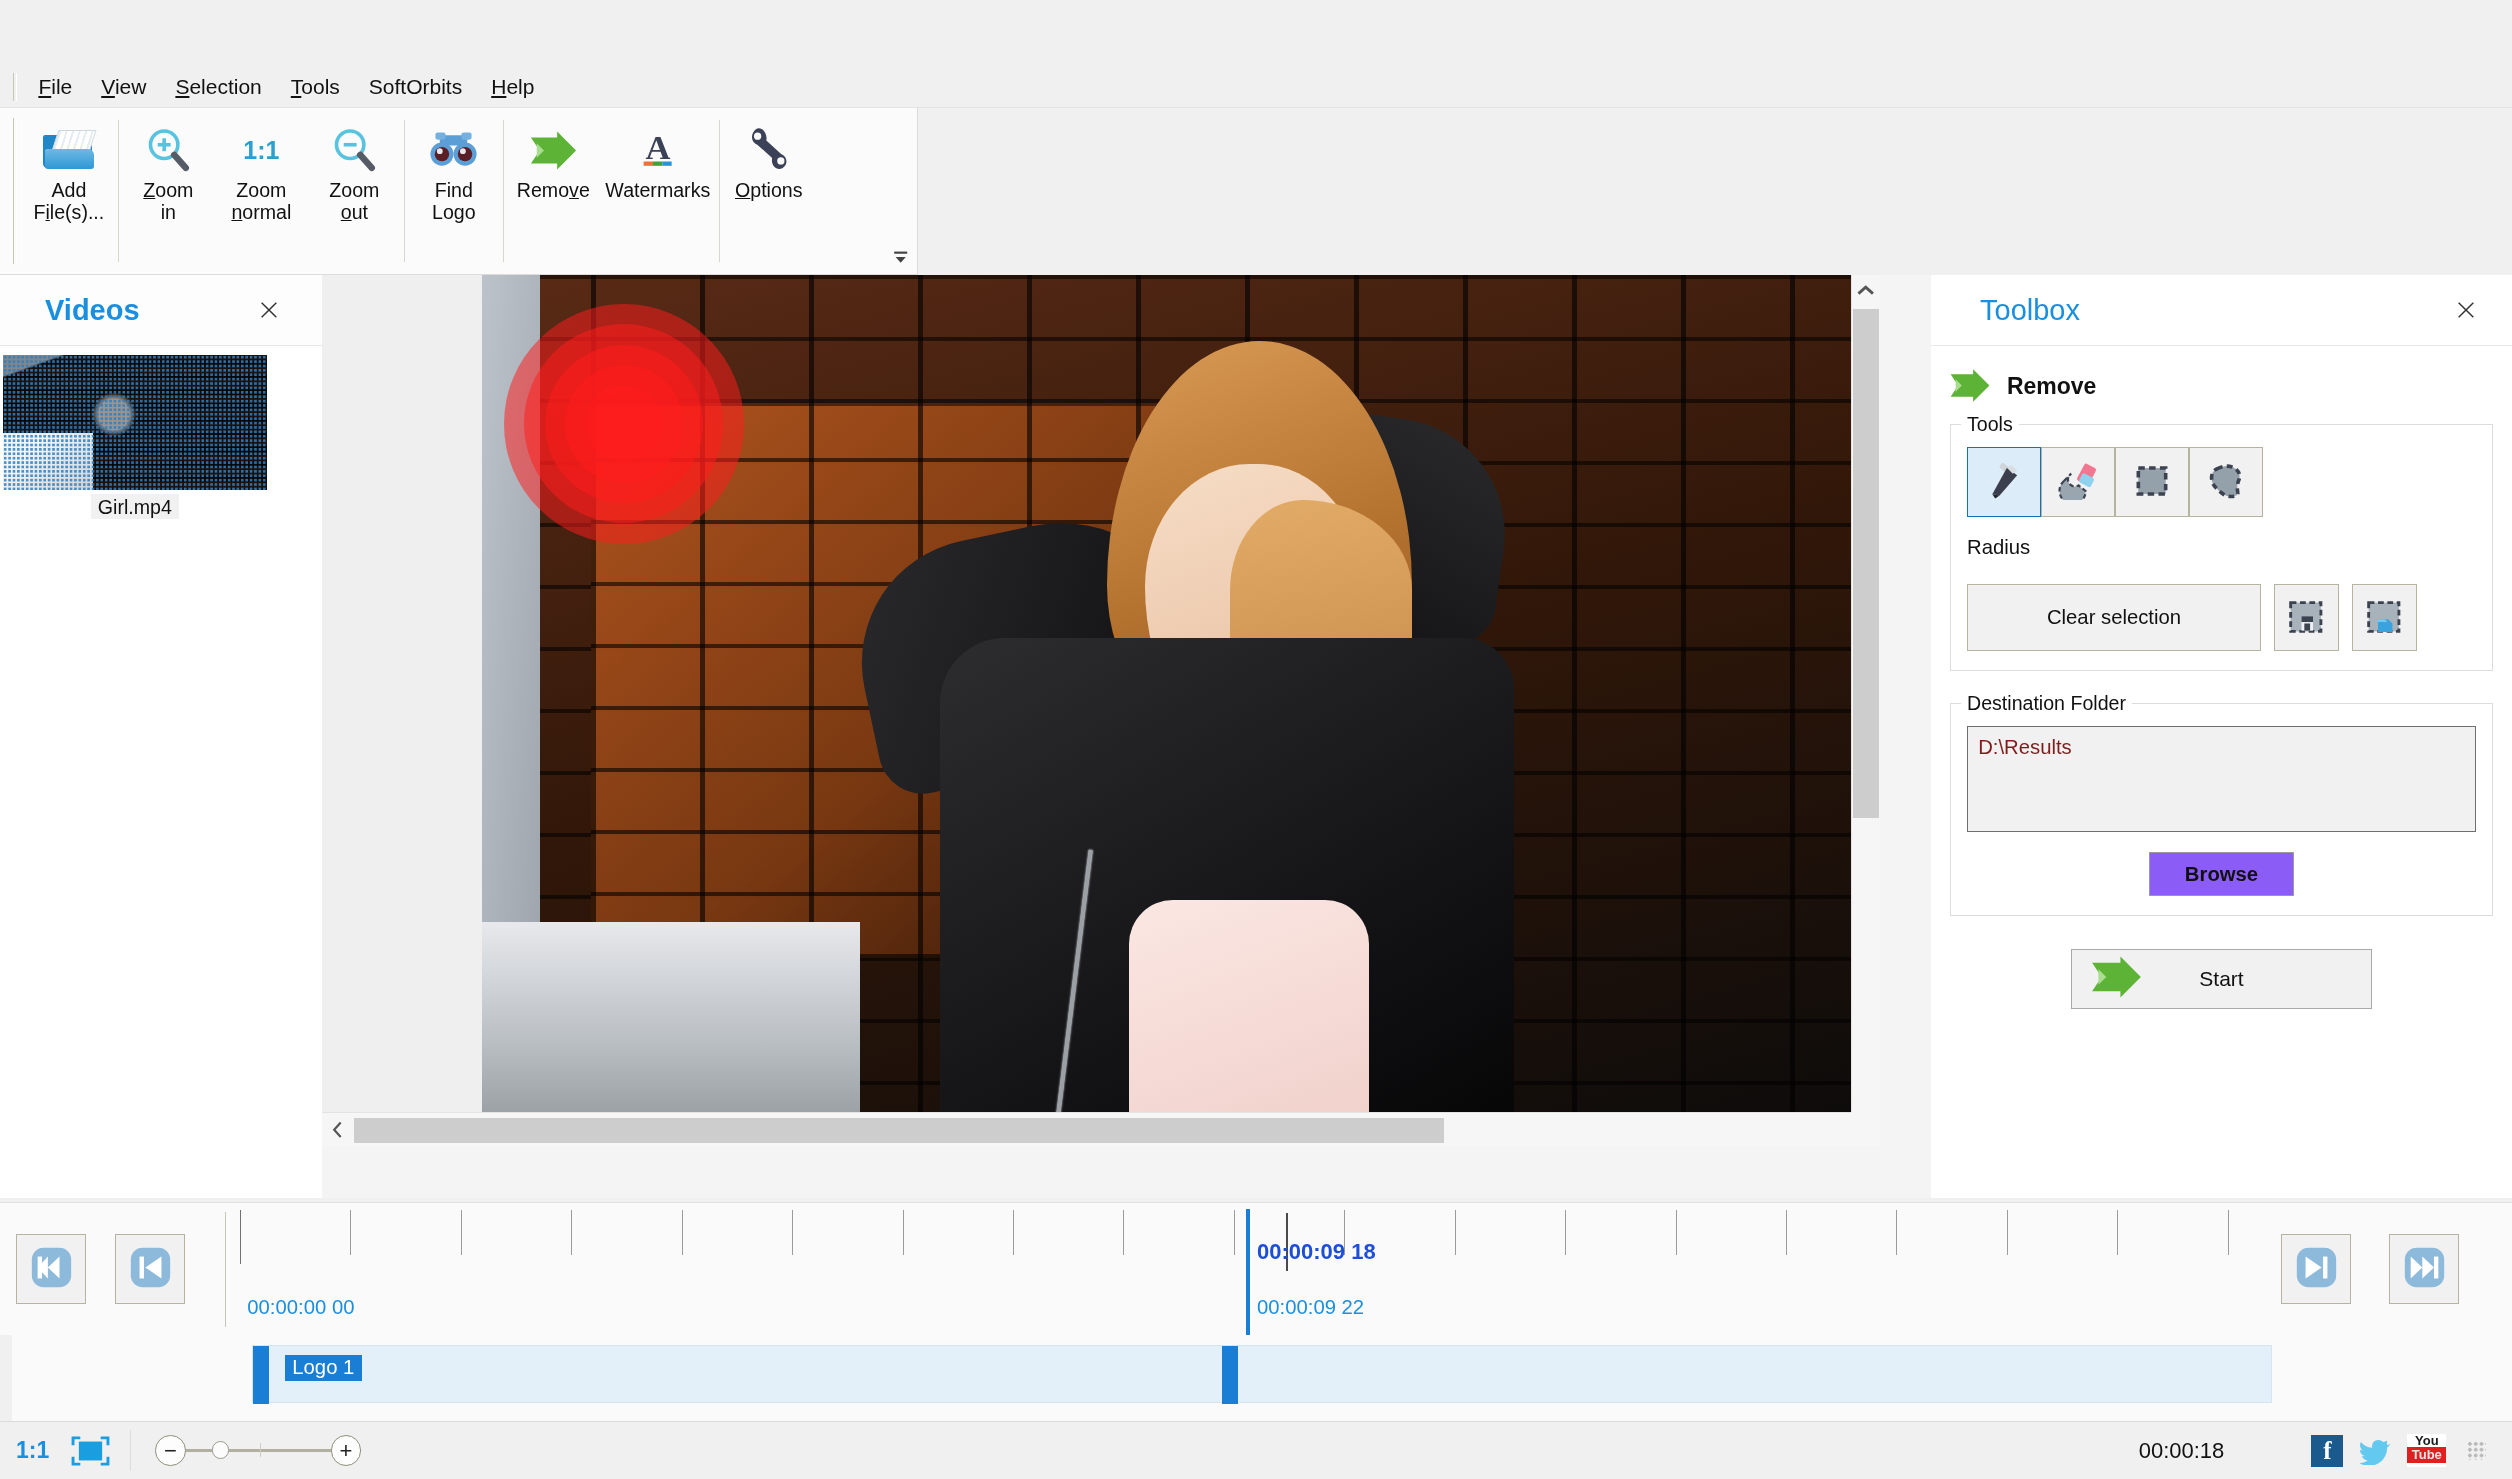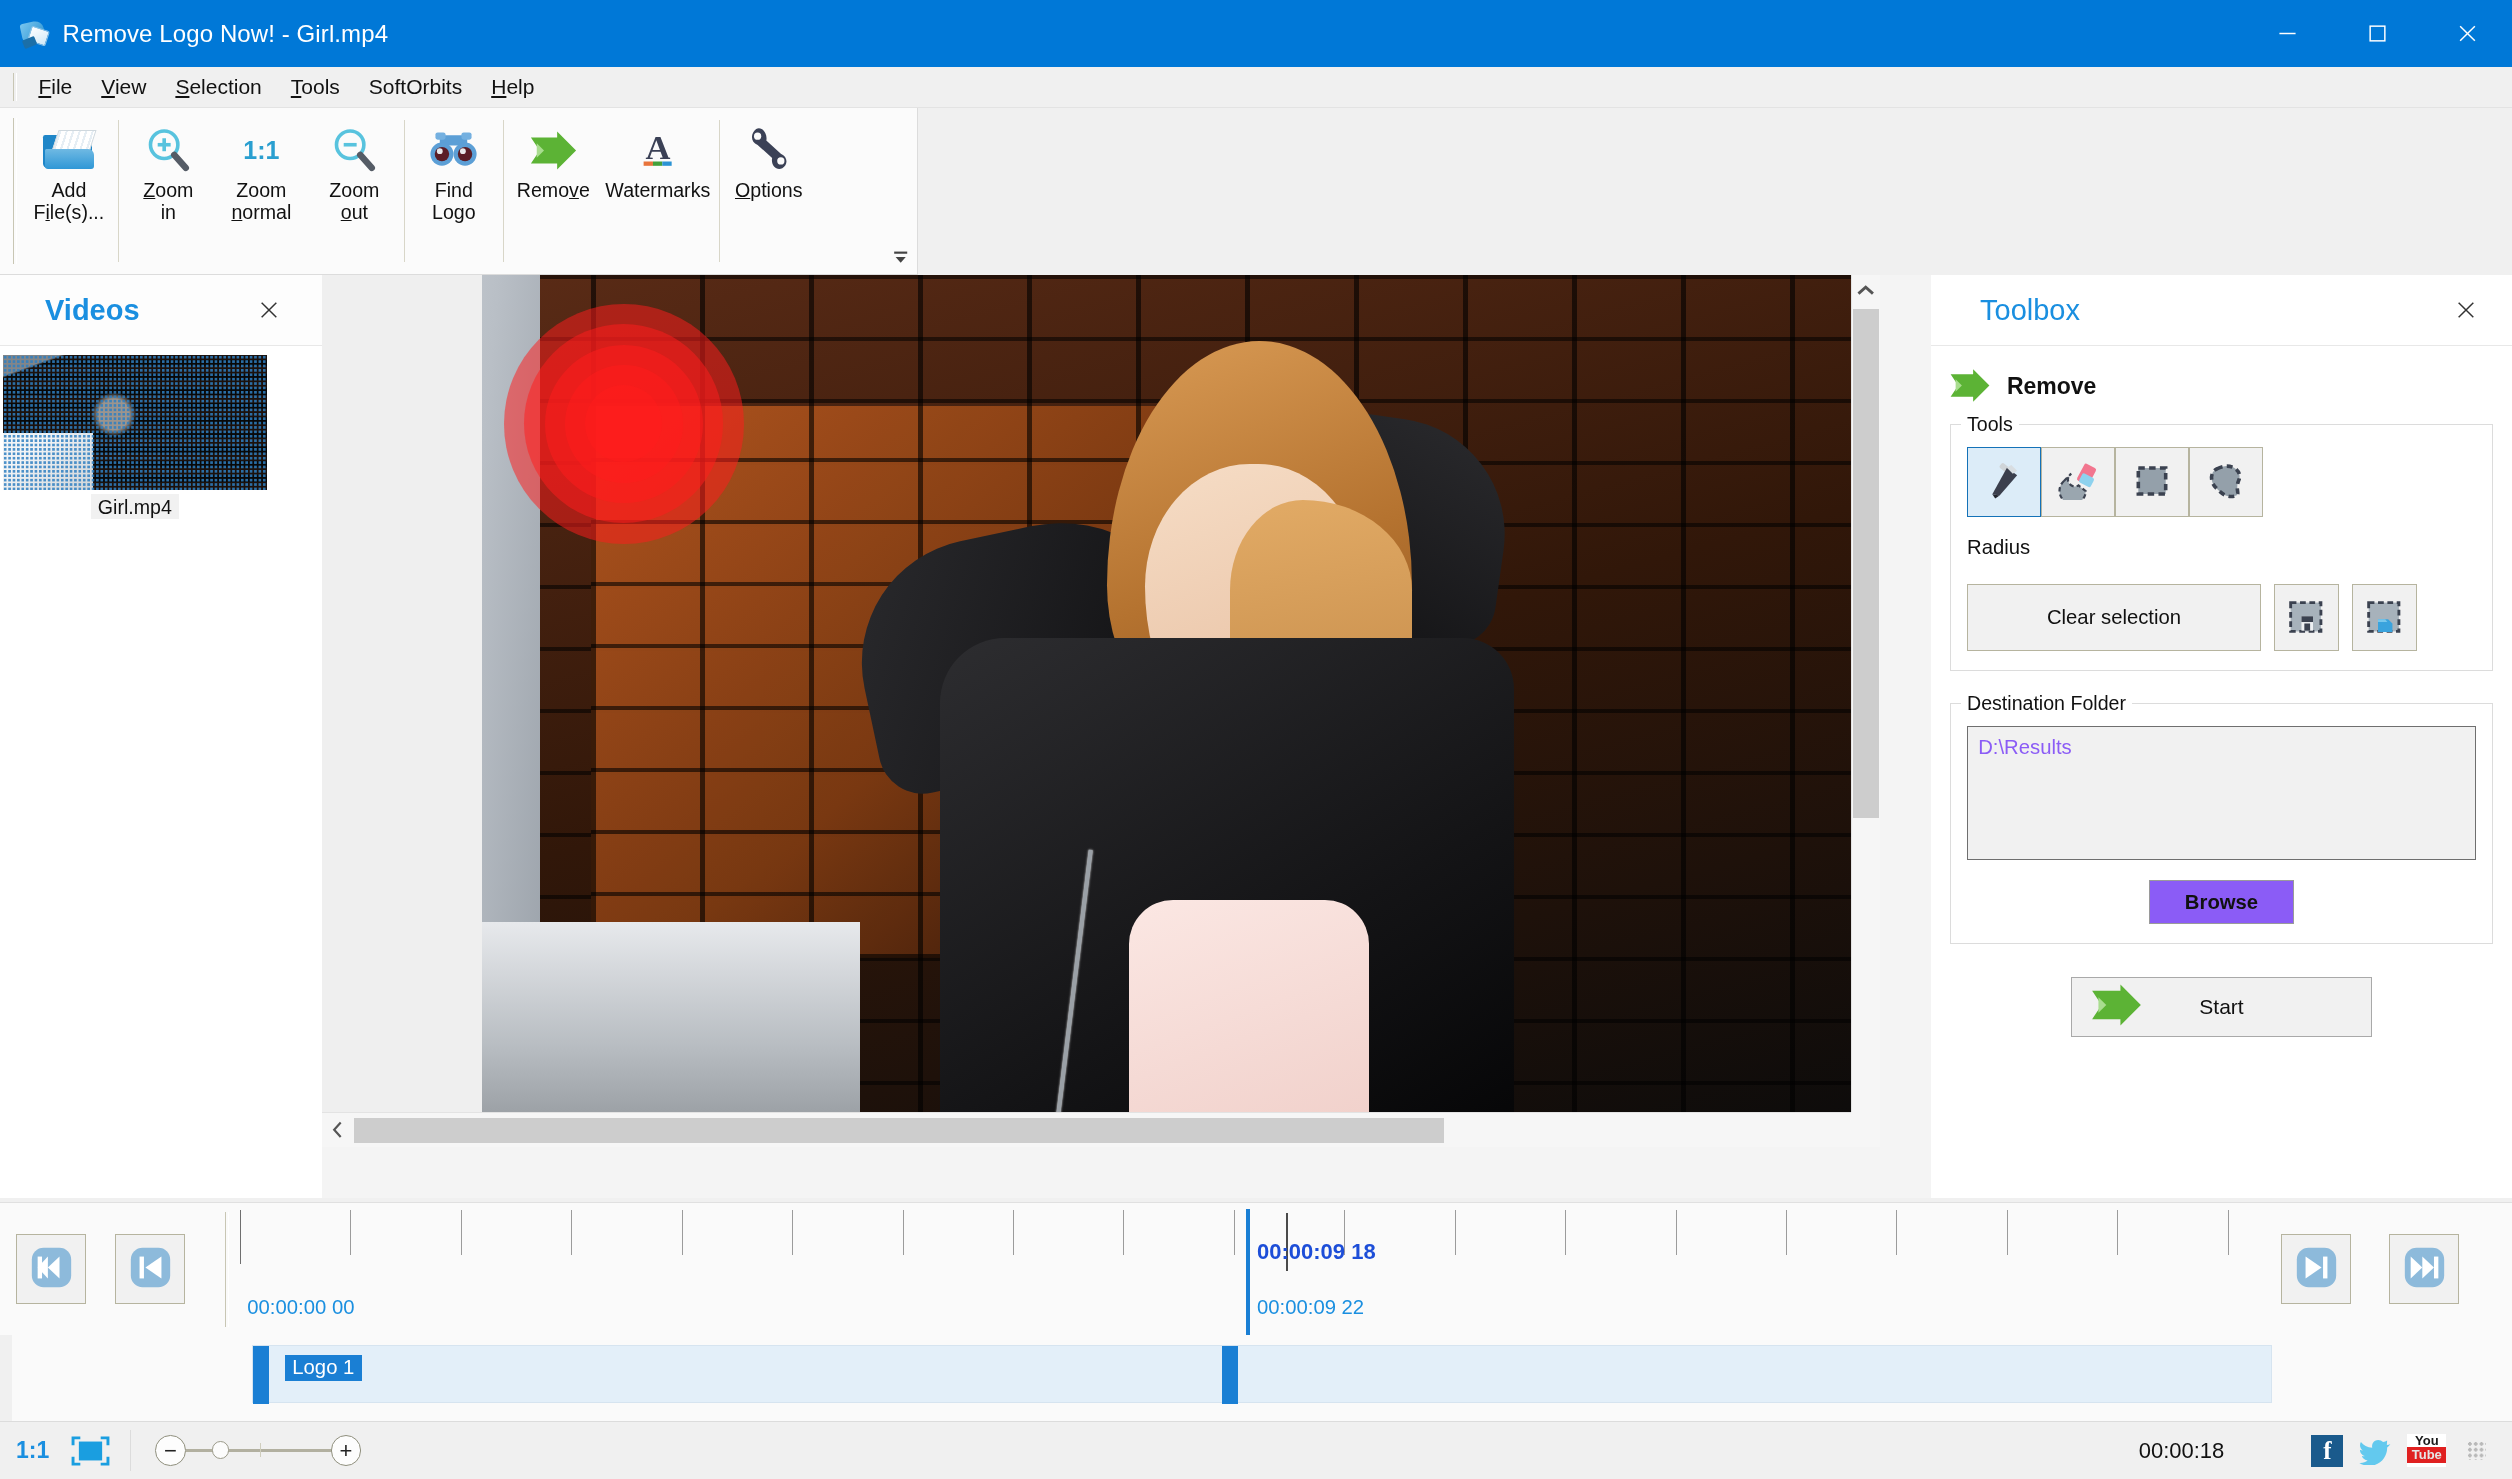--- a/index.html
+++ b/index.html
@@ -211,22 +211,22 @@
   .radius-box { margin-left: 29px; width: 76px; height: 42px; border: 0.7px solid #e8d9c8;
     background: #fff; display: flex; align-items: center; justify-content: center;
     font-size: 20.3px; color: #111; }
 
   .btn-row { display: flex; align-items: stretch; margin-top: 25px; }
   .btn-clear { width: 294px; height: 67px; border: 0.7px solid #b6b49f; background: #f1f1f1;
     display: flex; align-items: center; justify-content: center; font-size: 20.3px; color: #111; }
   .btn-icon { width: 65px; height: 67px; border: 0.7px solid #b6b49f; background: #f1f1f1;
     display: flex; align-items: center; justify-content: center; margin-left: 13px; }
 
-  .dest-text { width: 100%; height: 134px; border: 1.5px solid #6f6f6f; background: #f1f1f1;
-    padding: 8.7px 10.2px; font-size: 20.3px; color: #8b5cf6; }
+  .dest-text { width: 100%; height: 106px; border: 1.5px solid #6f6f6f; background: #f1f1f1;
+    padding: 8.7px 10.2px; font-size: 20.3px; color: #7f1d1d; }
   .browse-wrap { display: flex; justify-content: center; margin-top: 20.3px; }
   .btn-browse { width: 145px; height: 44px; border: 1.5px solid #9a9a9a; background: #8b5cf6;
     display: flex; align-items: center; justify-content: center; font-size: 20.3px; color: #111; font-weight: bold; }
 
   .start-wrap { display: flex; justify-content: center; margin-top: 33px; }
   .btn-start { position: relative; width: 301px; height: 60px; border: 0.7px solid #a9a9a9;
     background: #f1f1f1; display: flex; align-items: center; justify-content: center;
     font-size: 21px; color: #111; }
   .btn-start .arrow { position: absolute; left: 17.4px; top: 4.4px; }
 
@@ -286,46 +286,20 @@
     text-align: center; line-height: 16px; }
   .sb-grip { width: 19px; height: 19px; margin-left: 4.4px; margin-right: 7.3px;
     background-image: radial-gradient(#b9b9b9 40%, transparent 42%);
     background-size: 5.8px 5.8px; }
 </style>
 </head>
 <body>
 
 <div id="app">
 
-  <div class="titlebar">
-    <div class="tb-icon">
-      <div class="sh1"></div>
-        <div class="sh2"></div>
-        <div class="sh3"></div>
-    </div>
-    <div class="tb-title">Remove Logo Now! - Girl.mp4</div>
-    <div class="tb-btns">
-      <div class="tb-btn">
-        <svg width="25" height="25" viewBox="0 0 34 34">
-            <line x1="6" y1="17" x2="28" y2="17" stroke="#fff" stroke-width="2"></line>
-          </svg>
-      </div>
-      <div class="tb-btn">
-        <svg width="25" height="25" viewBox="0 0 34 34">
-            <rect x="7" y="7" width="20" height="20" fill="none" stroke="#fff" stroke-width="2"></rect>
-          </svg>
-      </div>
-      <div class="tb-btn">
-        <svg width="25" height="25" viewBox="0 0 34 34">
-            <line x1="7" y1="7" x2="27" y2="27" stroke="#fff" stroke-width="2"></line>
-            <line x1="27" y1="7" x2="7" y2="27" stroke="#fff" stroke-width="2"></line>
-          </svg>
-      </div>
-    </div>
-  </div>
 
   <div class="menubar">
     <div class="gripper"></div>
     <div class="menu-item"><u>F</u><span>ile</span></div>
     <div class="menu-item"><u>V</u>iew</div>
     <div class="menu-item"><u>S</u>election</div>
     <div class="menu-item"><u>T</u>ools</div>
     <div class="menu-item">SoftOrbits</div>
     <div class="menu-item"><u>H</u>elp</div>
   </div>

